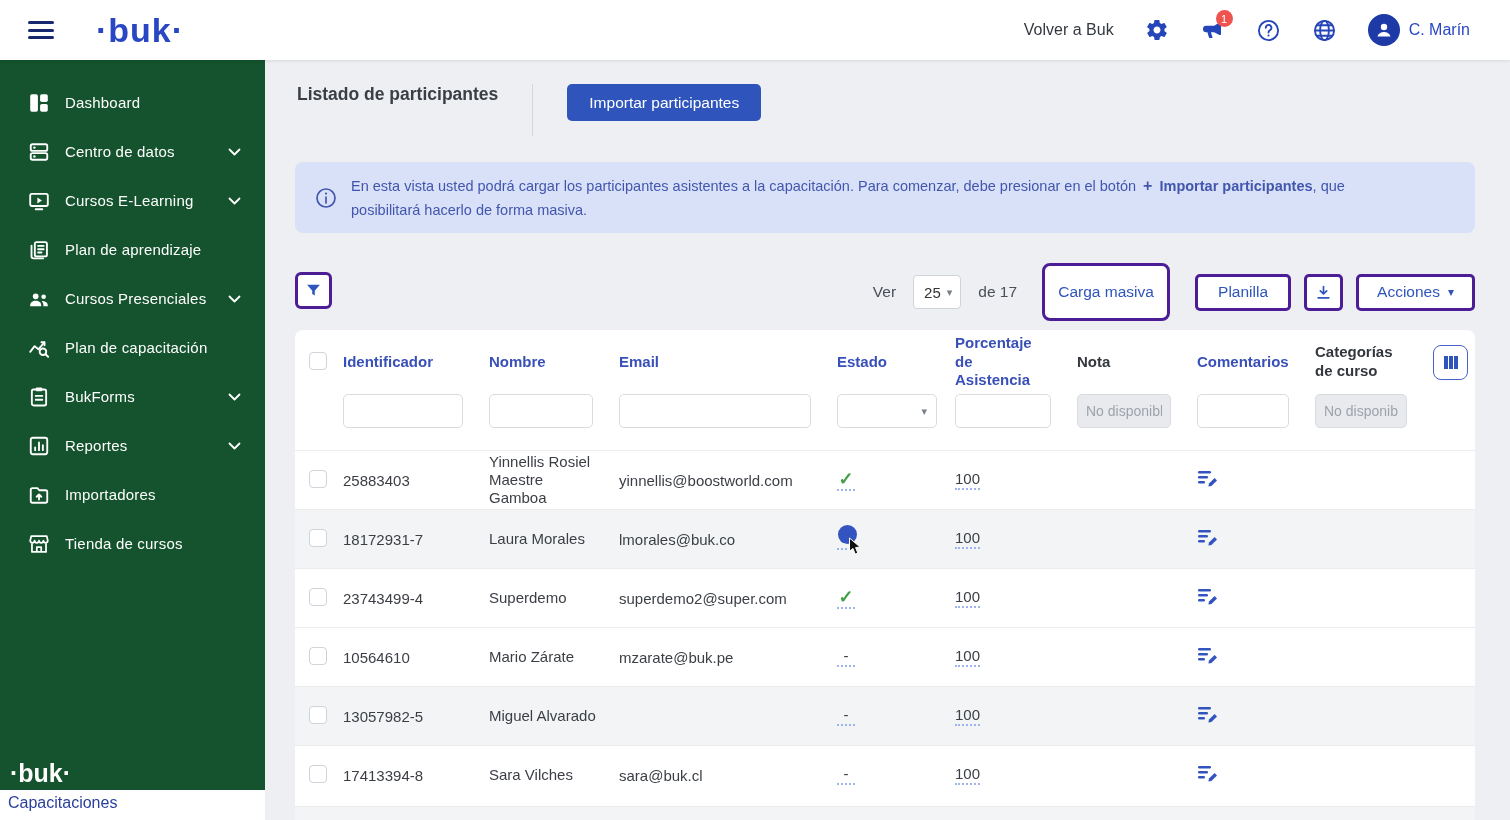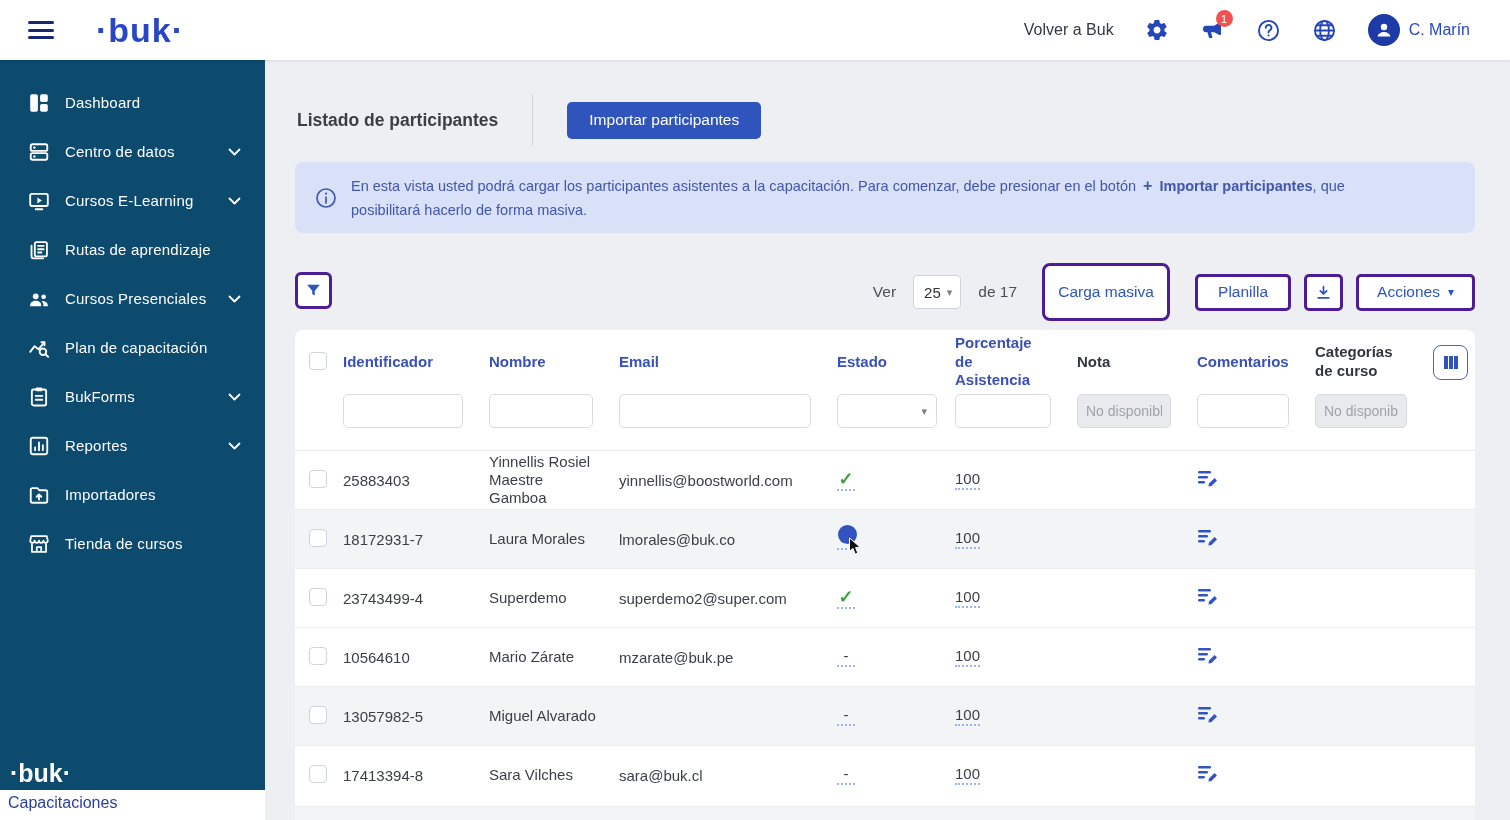--- a/index.html
+++ b/index.html
@@ -19,35 +19,35 @@
               position:relative; cursor:pointer; }
   .badge { position:absolute; top:-7px; right:-7px; min-width:17px; height:17px; border-radius:9px;
            background:#ef5350; color:#fff; font-size:11px; display:flex; align-items:center;
            justify-content:center; padding:0 4px; }
   .user-chip { display:flex; align-items:center; gap:9px; cursor:pointer; }
   .avatar { width:32px; height:32px; border-radius:50%; background:#1d3aa6; display:flex;
             align-items:center; justify-content:center; }
   .user-name { font-size:16px; color:#2947c5; }
 
   
-  .sidebar { position:absolute; top:60px; left:0; width:265px; height:730px; background:#0c4a6e; z-index:10; }
+  .sidebar { position:absolute; top:60px; left:0; width:265px; height:730px; background:#14532d; z-index:10; }
   .side-nav { padding-top:18px; }
   .side-item { height:49px; display:flex; align-items:center; padding:0 24px 0 28px; cursor:pointer; color:#fff; }
   .side-icon { width:22px; height:22px; margin-right:15px; flex:0 0 22px; }
   .side-icon svg { width:22px; height:22px; }
   .side-label { font-size:15px; letter-spacing:.2px; white-space:nowrap; }
   .side-chev { margin-left:auto; display:flex; }
   .side-footer-logo { position:absolute; bottom:2px; left:10px; color:#fff; font-size:25px; font-weight:700; }
   .side-footer-strip { position:absolute; top:790px; left:0; width:265px; height:30px; background:#fff; z-index:10; }
   .side-footer-label { font-size:16px; color:#2a3f9d; padding:4px 0 0 8px; }
 
   
   .main { position:absolute; top:60px; left:265px; width:1245px; height:760px; background:#edeff3; }
 
-  .page-header { position:absolute; top:41px; left:32px; display:flex; align-items:center; height:38px; }
+  .page-header { position:absolute; top:24px; left:32px; display:flex; height:38px; }
   .page-title { font-size:17.5px; font-weight:700; color:#3a3f45; }
   .title-divider { width:1px; height:52px; background:#d3d6db; margin:0 34px; }
   .btn-primary { background:#2f55bd; color:#fff; border:none; border-radius:5px; height:37px;
                  padding:0 22px; font-size:15.5px; font-family:inherit; cursor:pointer; }
 
   .info-banner { position:absolute; top:102px; left:30px; width:1180px; min-height:68px; background:#d9e1f8;
                  border-radius:8px; display:flex; align-items:center; padding:12px 90px 12px 20px; }
   .info-icon { flex:0 0 22px; margin-right:14px; display:flex; }
   .info-text { font-size:14.5px; color:#4356ae; line-height:1.55; }
   .info-text b { font-weight:700; }
@@ -201,21 +201,21 @@
           </svg>
     </span>
   </div>
 
   <div class="side-item">
     <span class="side-icon"><svg viewBox="0 0 20 20" fill="none" stroke="#fff" stroke-width="1.7" stroke-linecap="round" stroke-linejoin="round">
             <rect x="6.2" y="2.8" width="11" height="13" rx="1.5"></rect>
             <path d="M9.2 6.3h5M9.2 9.3h5M9.2 12.3h3"></path>
             <path d="M3.2 6v10a1.6 1.6 0 001.6 1.6h9"></path>
           </svg></span>
-    <span class="side-label">Rutas de aprendizaje</span>
+    <span class="side-label">Plan de aprendizaje</span>
     <span class="side-chev" style="visibility: hidden;">
       <svg width="13" height="8" viewBox="0 0 13 8">
             <path d="M1.5 1.5l5 5 5-5" fill="none" stroke="#fff" stroke-width="1.8" stroke-linecap="round" stroke-linejoin="round"></path>
           </svg>
     </span>
   </div>
 
   <div class="side-item">
     <span class="side-icon"><svg viewBox="0 0 20 20" fill="#fff">
             <circle cx="7" cy="7.6" r="2.6"></circle>

